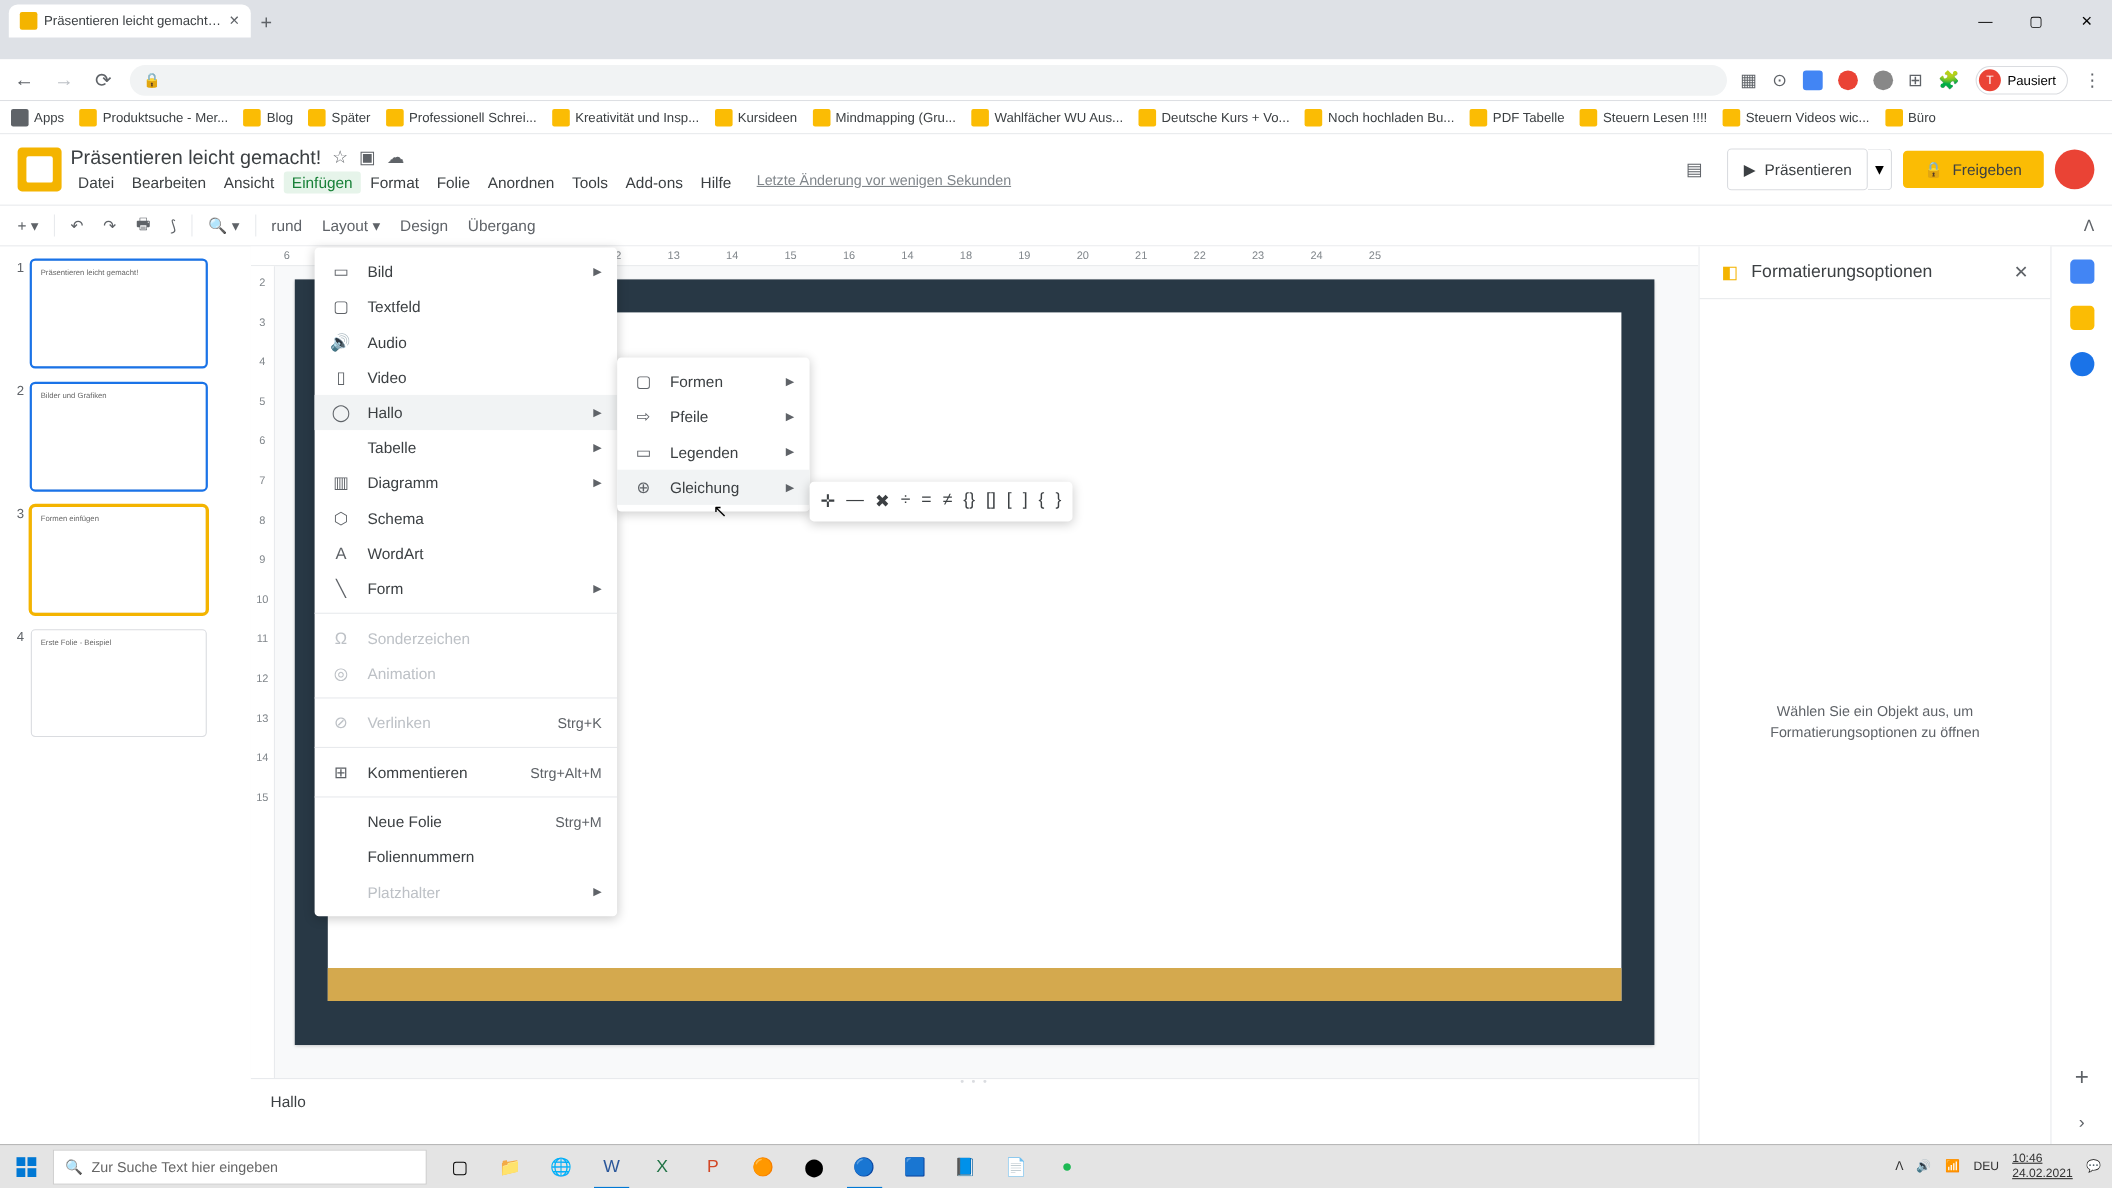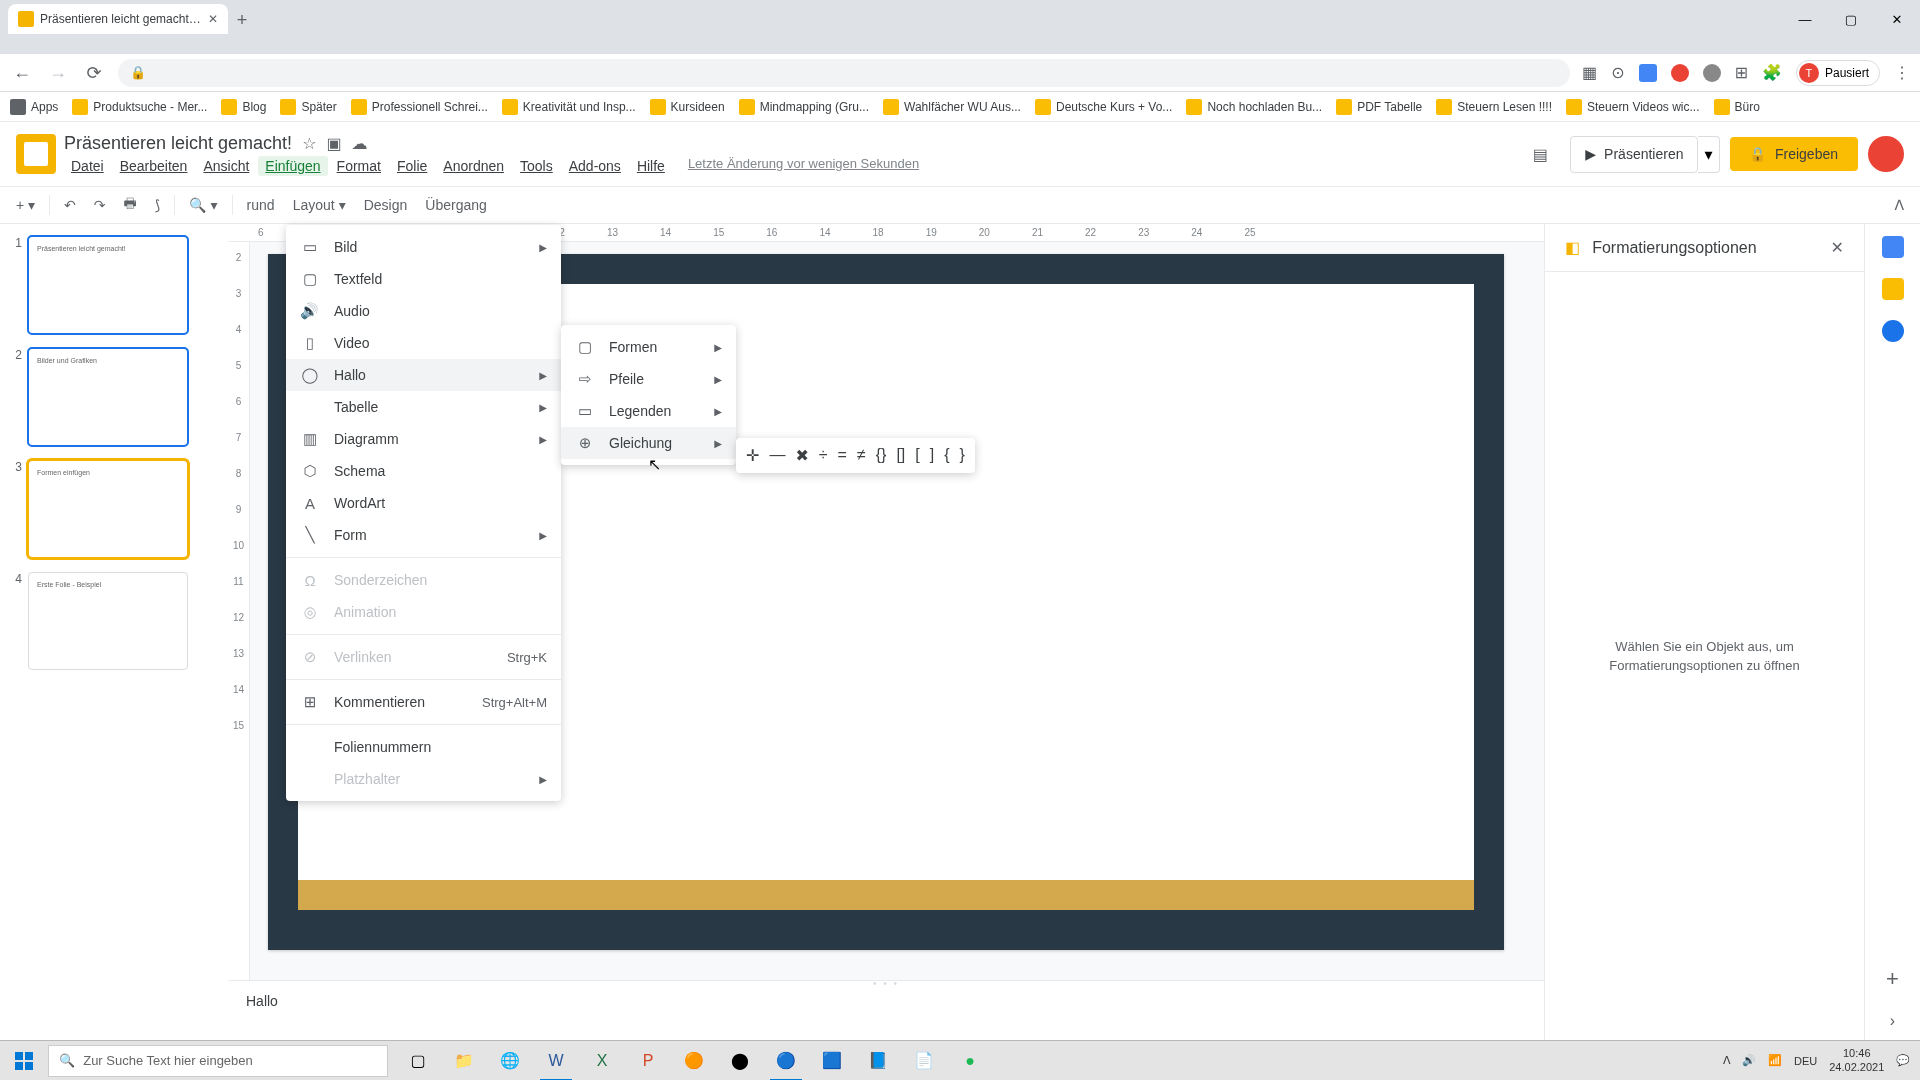--- a/index.html
+++ b/index.html
@@ -31,21 +31,21 @@
 
 
 .slides-header { height: 64px; display: flex; align-items: center; padding: 0 16px; gap: 8px; }
 .slides-logo { width: 40px; height: 40px; background: #f4b400; border-radius: 4px; position: relative; }
 .slides-logo::after { content:''; position:absolute; inset: 8px; background: #fff; border-radius: 2px; }
 .doc-info { flex: 1; }
 .doc-title-row { display: flex; align-items: center; gap: 10px; }
 .doc-title { font-size: 18px; color: #3c4043; }
 .doc-icons { display: flex; gap: 10px; color: #5f6368; font-size: 16px; }
 .menubar { display: flex; gap: 2px; font-size: 14px; color: #3c4043; margin-top: 2px; }
-.menu-item { padding: 2px 7px; border-radius: 3px; text-decoration: underline; }
+.menu-item { padding: 2px 7px; border-radius: 3px; }
 .menu-item.active { background: #e6f4ea; color: #188038; }
 .last-edit { color: #80868b; font-size: 13px; margin-left: 14px; text-decoration: underline; }
 .header-actions { display: flex; gap: 10px; align-items: center; }
 .icon-btn { width: 40px; height: 40px; display:flex; align-items:center; justify-content:center; color:#5f6368; border-radius: 4px; }
 .present-btn { display: flex; align-items: center; gap: 8px; border: 1px solid #dadce0; border-radius: 4px; padding: 8px 14px; font-size: 14px; color: #3c4043; }
 .present-dd { border: 1px solid #dadce0; border-left: none; border-radius: 0 4px 4px 0; padding: 8px 6px; }
 .share-btn { background: #fbbc04; border-radius: 4px; padding: 9px 20px; display: flex; align-items: center; gap: 8px; font-size: 14px; font-weight: 500; color: #3c4043; }
 .avatar { width: 36px; height: 36px; border-radius: 50%; background: #ea4335; }
 
 
@@ -105,21 +105,21 @@
 
 .taskbar { position: absolute; bottom: 0; left: 0; right: 0; height: 40px; background: #e4e4e4; display: flex; align-items: center; border-top: 1px solid #b8b8b8; }
 .start-btn { width: 48px; height: 40px; display: flex; align-items: center; justify-content: center; }
 .win-logo { width: 18px; height: 18px; display: grid; grid-template: 1fr 1fr / 1fr 1fr; gap: 2px; }
 .win-logo div { background: #0078d4; }
 .search-box { width: 340px; height: 32px; background: #fff; border: 1px solid #ccc; display: flex; align-items: center; padding: 0 10px; gap: 8px; font-size: 13px; color: #666; }
 .task-icons { display: flex; align-items: center; gap: 2px; margin-left: 8px; }
 .task-icon { width: 44px; height: 40px; display: flex; align-items: center; justify-content: center; position: relative; }
 .task-icon.active::after { content:''; position:absolute; bottom:0; left:6px; right:6px; height:2px; background:#0078d4; }
 .tray { margin-left: auto; display: flex; align-items: center; gap: 12px; padding-right: 10px; font-size: 11px; color: #333; }
-.tray-clock { text-align: center; line-height: 1.2; }
+.tray-clock { text-align: left; line-height: 1.2; text-decoration: underline; }
 
 .cursor { position: absolute; left: 648px; top: 455px; font-size: 16px; z-index: 200; pointer-events: none; }
 </style>
 </head>
 <body>
 
 <div class="browser-top">
   <div class="tab-strip">
     <div class="tab">
       <div class="tab-favicon"></div>
@@ -462,20 +462,25 @@
     </div>
     <div class="dd-sep"></div>
     <div class="dd-item">
       <span class="dd-icon">⊞</span>
       <span>Kommentieren</span>
       <span class="dd-shortcut">Strg+Alt+M</span>
     </div>
     <div class="dd-sep"></div>
     <div class="dd-item">
       <span class="dd-icon"></span>
+      <span>Neue Folie</span>
+      <span class="dd-shortcut">Strg+M</span>
+    </div>
+    <div class="dd-item">
+      <span class="dd-icon"></span>
       <span>Foliennummern</span>
     </div>
     <div class="dd-item disabled">
       <span class="dd-icon"></span>
       <span>Platzhalter</span>
       <span class="dd-arrow">▶</span>
     </div>
   </div>
 <div class="dropdown form-submenu" id="form-submenu">
     <div class="dd-item">

